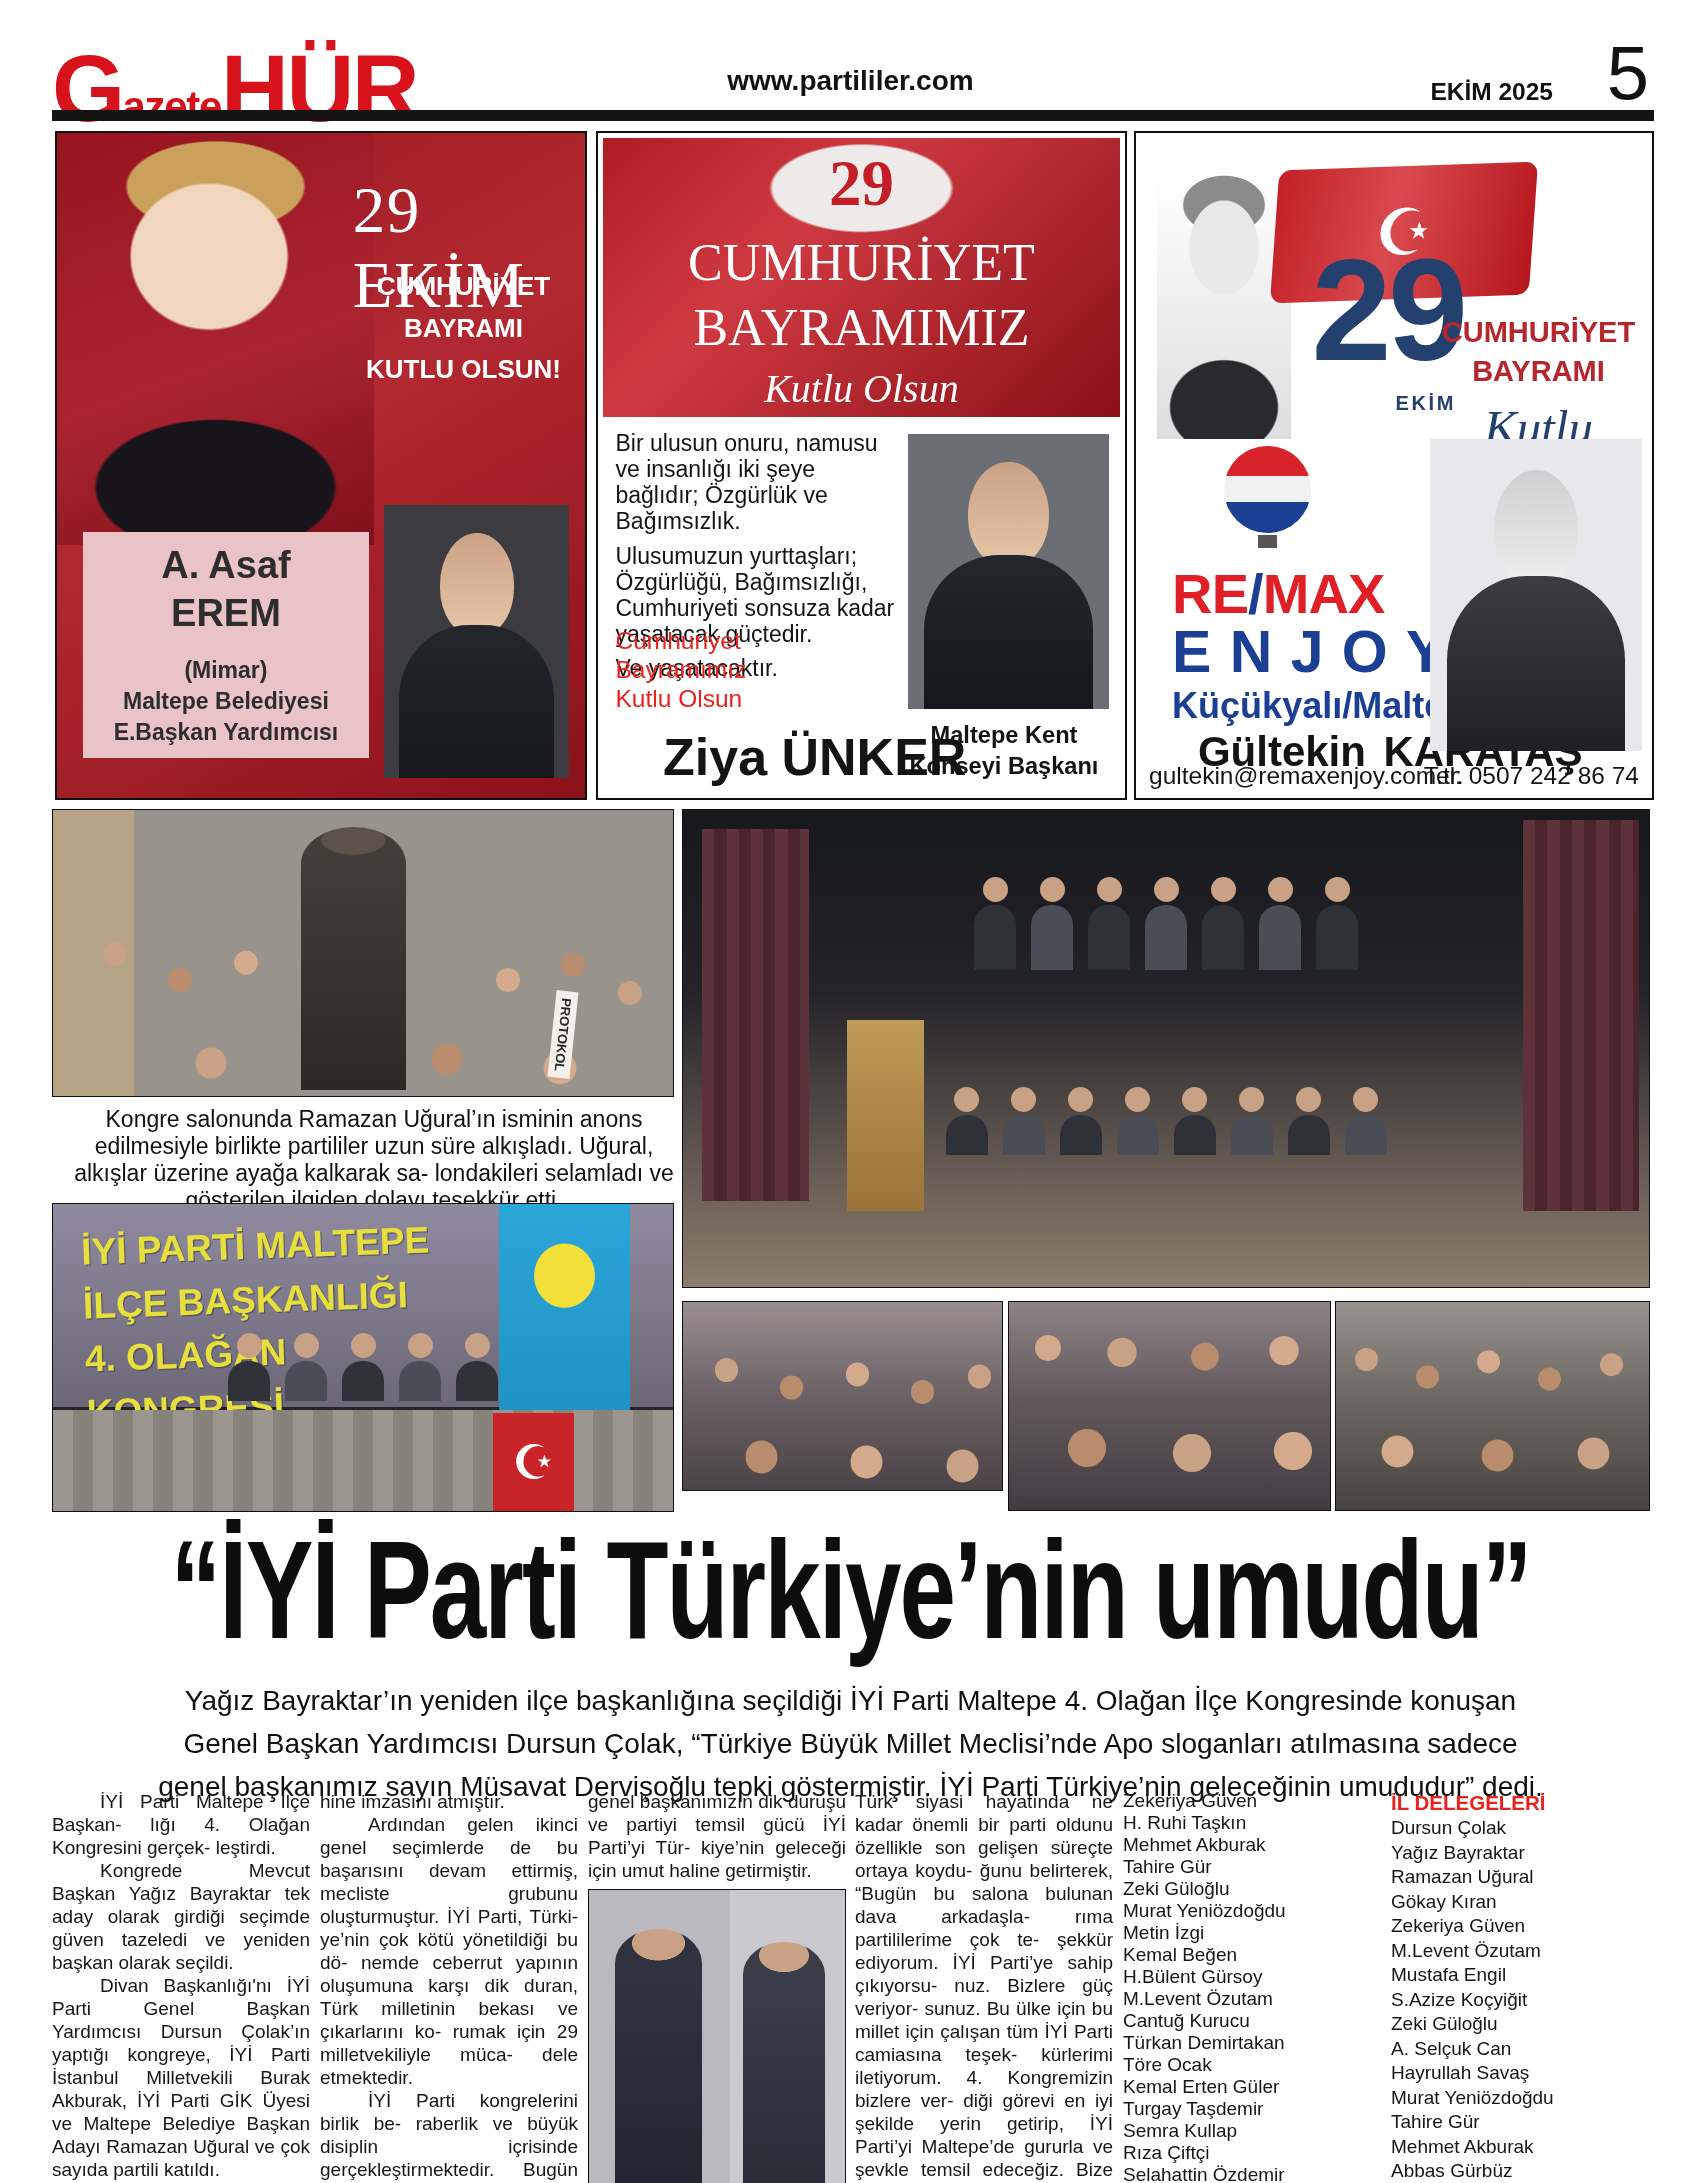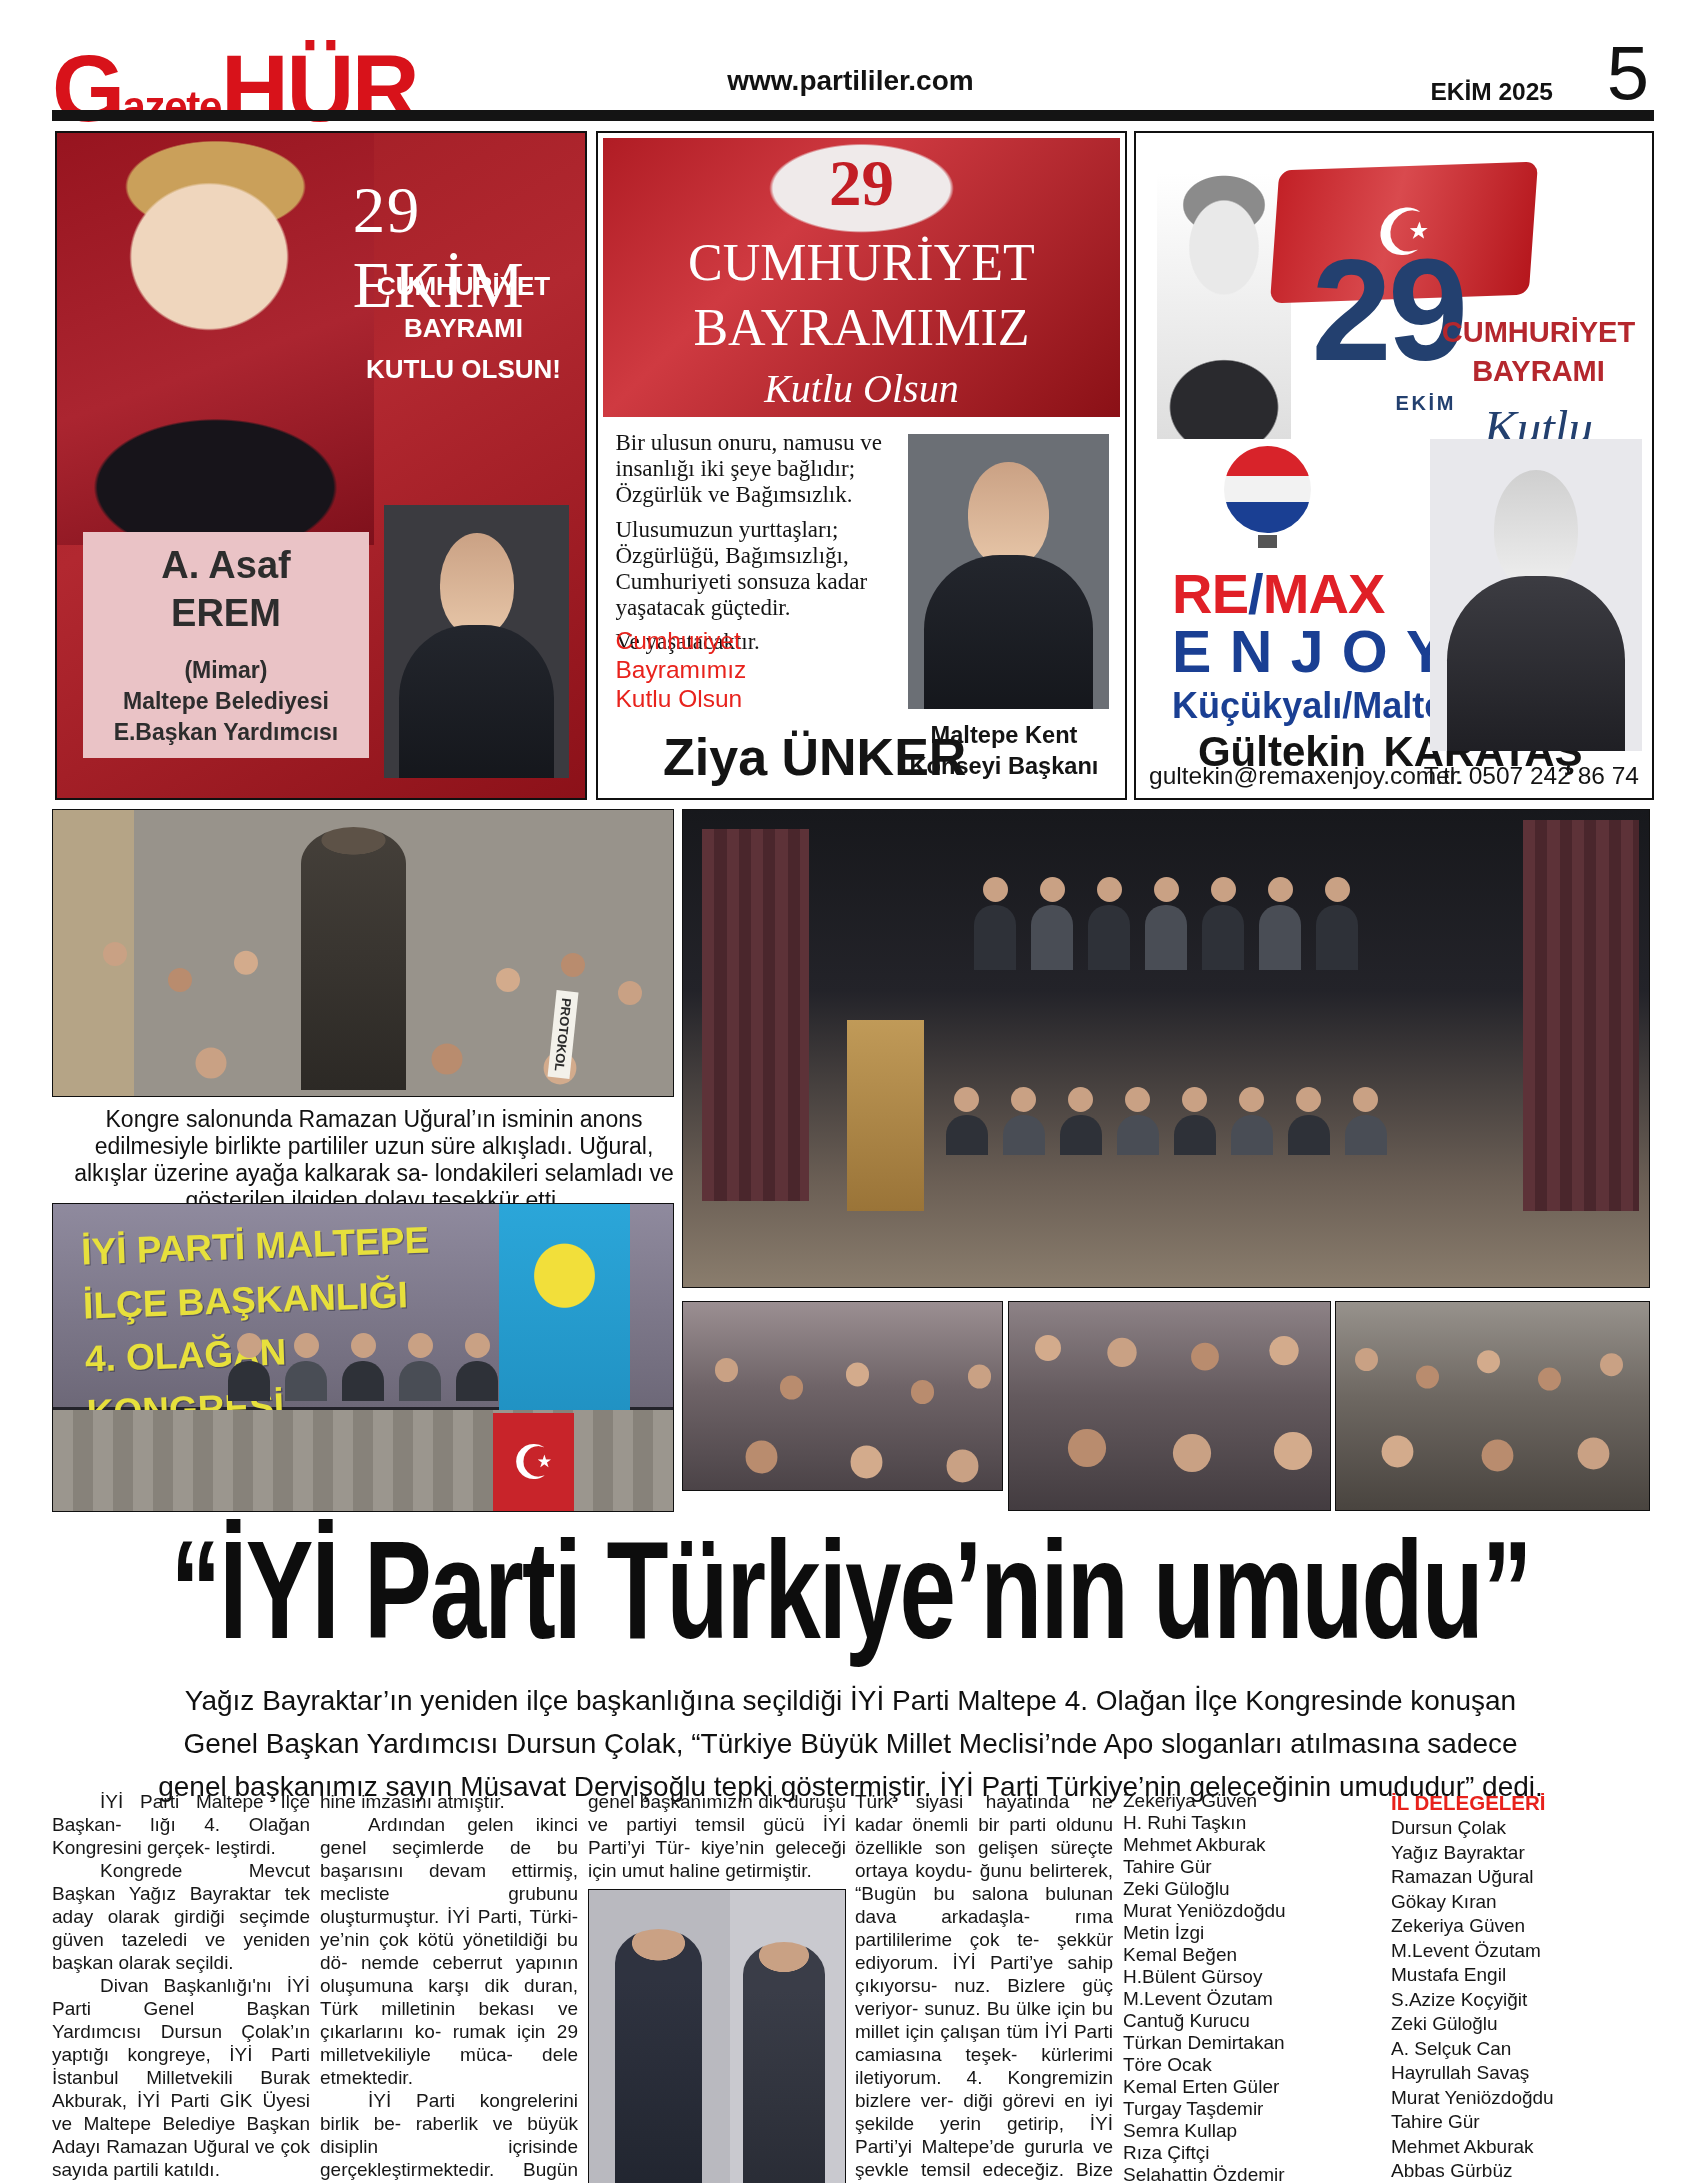--- a/index.html
+++ b/index.html
@@ -45,21 +45,21 @@
   #ad-unker .banner{left:5.2px;top:5.2px;width:calc(100% - 10.5px);height:279px;
      background:radial-gradient(38% 34% at 50% 18%,#efeaea 0 45%,rgba(0,0,0,0) 47%),
      linear-gradient(135deg,#b01c24 0%,#cf3a41 35%,#8a1016 100%);overflow:hidden;}
   #ad-unker .b29{left:0;right:0;top:13px;text-align:center;font-family:"Liberation Serif",serif;
      font-size:65px;font-weight:700;color:#c21e25;line-height:1;}
   #ad-unker .btitle{left:0;right:0;top:92px;text-align:center;font-family:"Liberation Serif",serif;
      font-size:52px;color:#fff;line-height:1.25;white-space:pre-line;}
   #ad-unker .bscript{left:0;right:0;top:227px;text-align:center;font-family:"Liberation Serif",serif;
      font-style:italic;font-size:40px;color:#fff;}
   #ad-unker .msg{left:17.5px;top:297px;width:284px;font-size:23px;line-height:26px;color:#141414;}
-  #ad-unker .msg p{margin:0 0 8.7px 0;font-family:Liberation Serif, serif;}
+  #ad-unker .msg p{margin:0 0 8.7px 0;}
   #ad-unker .redlines{left:17.5px;top:493px;font-size:24.5px;line-height:29px;font-weight:400;color:#e8221c;}
   #ad-unker .uname{left:65px;top:594px;font-size:52px;font-weight:700;color:#141414;}
   #ad-unker .photo{left:310px;top:301px;width:201px;height:275px;background:#6b6f75;}
   #ad-unker .pcap{left:288px;top:587px;width:236px;text-align:center;font-size:23.6px;font-weight:700;
      line-height:1.3;color:#141414;}
   
   #ad-remax{left:1134px;top:131px;width:520px;height:669px;background:#fff;}
   #ataturk-gray{left:4%;top:6%;width:26%;height:40%;
      background:radial-gradient(44% 30% at 50% 28%,#e9e9e9 0 58%,rgba(0,0,0,0) 60%),
      radial-gradient(50% 18% at 50% 12%,#8b8b8b 0 60%,rgba(0,0,0,0) 62%),

